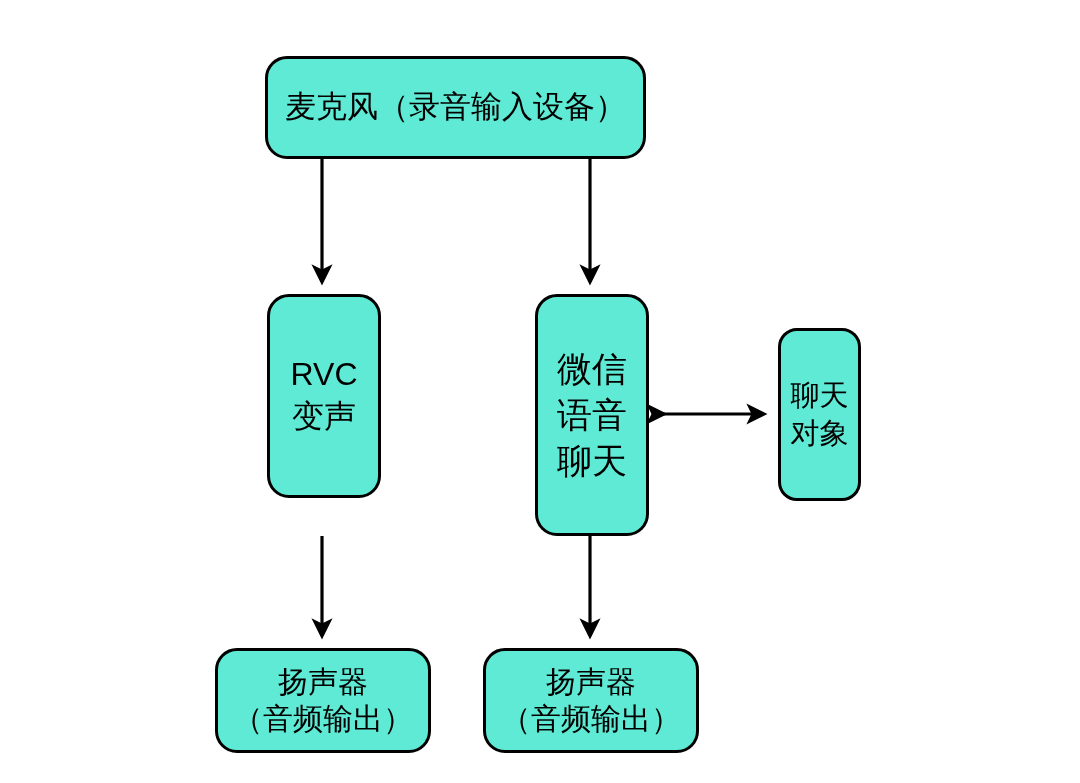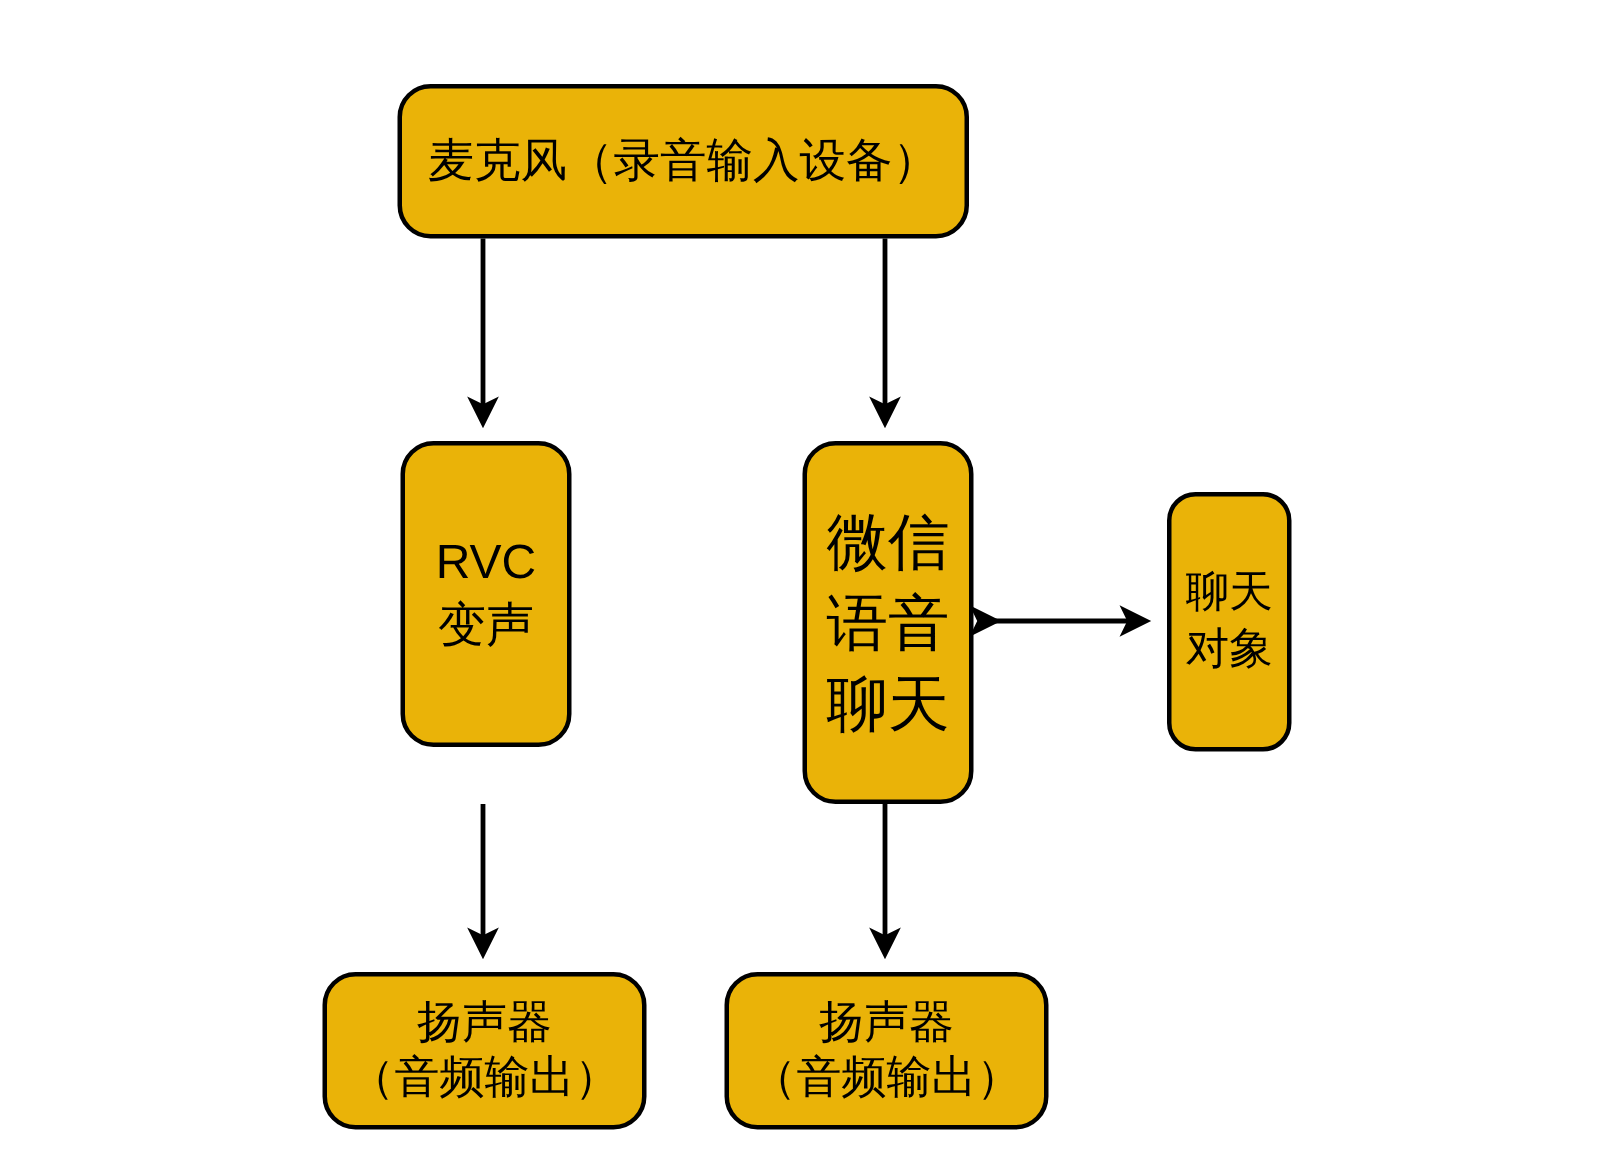--- a/index.html
+++ b/index.html
@@ -23,21 +23,21 @@
   #edge-layer {
     position: absolute;
     left: 0;
     top: 0;
     width: 1080px;
     height: 783px;
   }
   .node {
     position: absolute;
     box-sizing: border-box;
-    background: #eab308;
+    background: #5eead4;
     border: 3px solid #000000;
     display: flex;
     align-items: center;
     justify-content: center;
     z-index: 2;
   }
   .node-label {
     text-align: center;
     color: #000000;
     font-size: 32px;
@@ -58,21 +58,21 @@
     width: 114px; height: 204px;
     border-radius: 22px;
   }
   #node-rvc .node-label { font-size: 32px; line-height: 1.3; }
 
   #node-wechat {
     left: 535px;  top: 294px;
     width: 114px; height: 242px;
     border-radius: 22px;
   }
-  #node-wechat .node-label { font-size: 41px; line-height: 1.32; }
+  #node-wechat .node-label { font-size: 35px; line-height: 1.32; }
 
   #node-chatpartner {
     left: 778px;  top: 328px;
     width: 83px;  height: 173px;
     border-radius: 19px;
   }
   #node-chatpartner .node-label { font-size: 29px; line-height: 1.3; }
 
   #node-speaker-rvc {
     left: 215px;  top: 648px;

